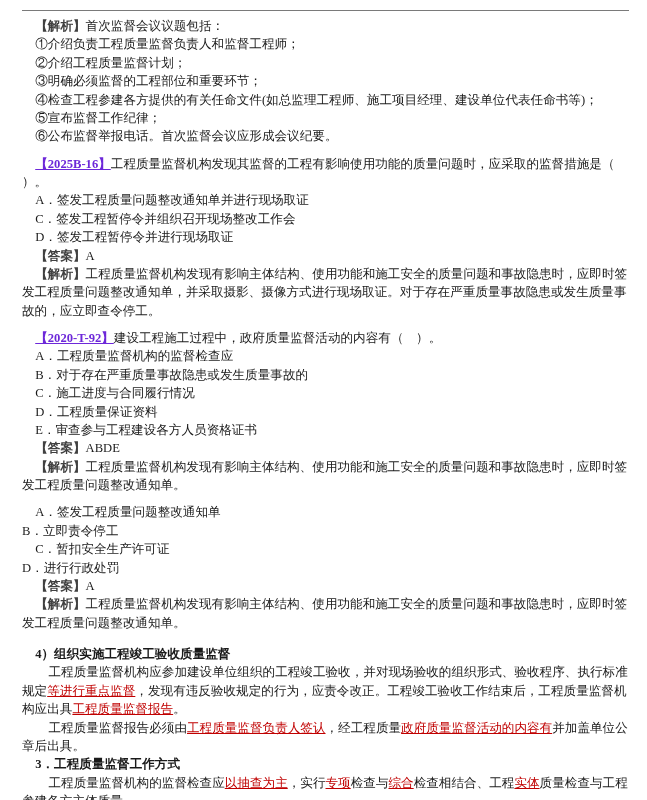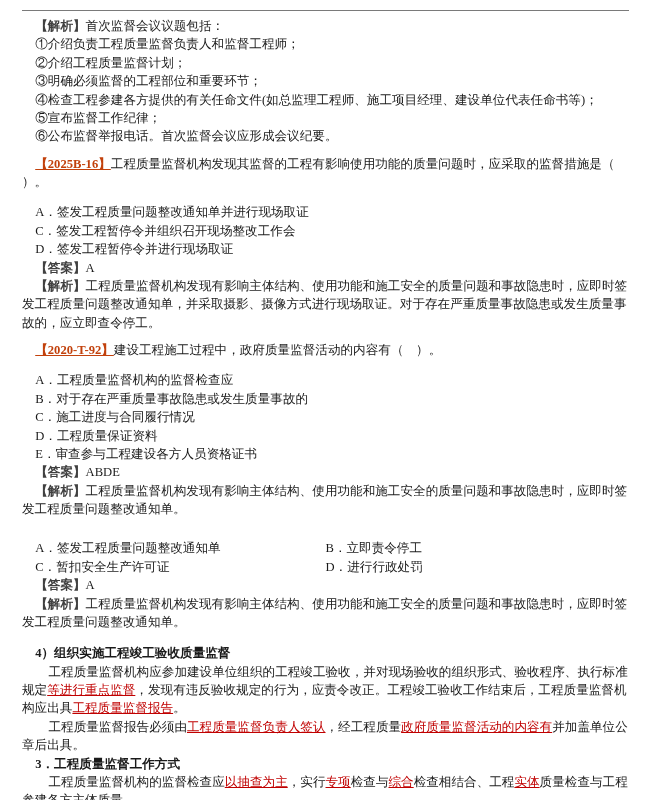--- a/index.html
+++ b/index.html
@@ -34,33 +34,33 @@
   .ind2 { text-indent: 2.1em; }
   .line { white-space: pre-wrap; }
   .gap-md { height: 9px; }
   .gap-lg { height: 13px; }
 
   .tag {
     color: #404040;
     font-weight: bold;
   }
   .tag-u {
-    color: #c2410c;
+    color: #6d28d9;
     font-weight: bold;
     text-decoration: underline;
   }
   .red-u { color: #c00000; text-decoration: underline; }
 
   .opts {
     display: block;
-    margin-top: 12px;
   }
   .opt-row {
     display: flex;
     width: 100%;
+    flex-direction: column;
   }
   .opt-col {
     width: 50%;
     box-sizing: border-box;
   }
   .opt-line {
     text-indent: 1.05em;
   }
   .sect-head {
     font-weight: bold;

